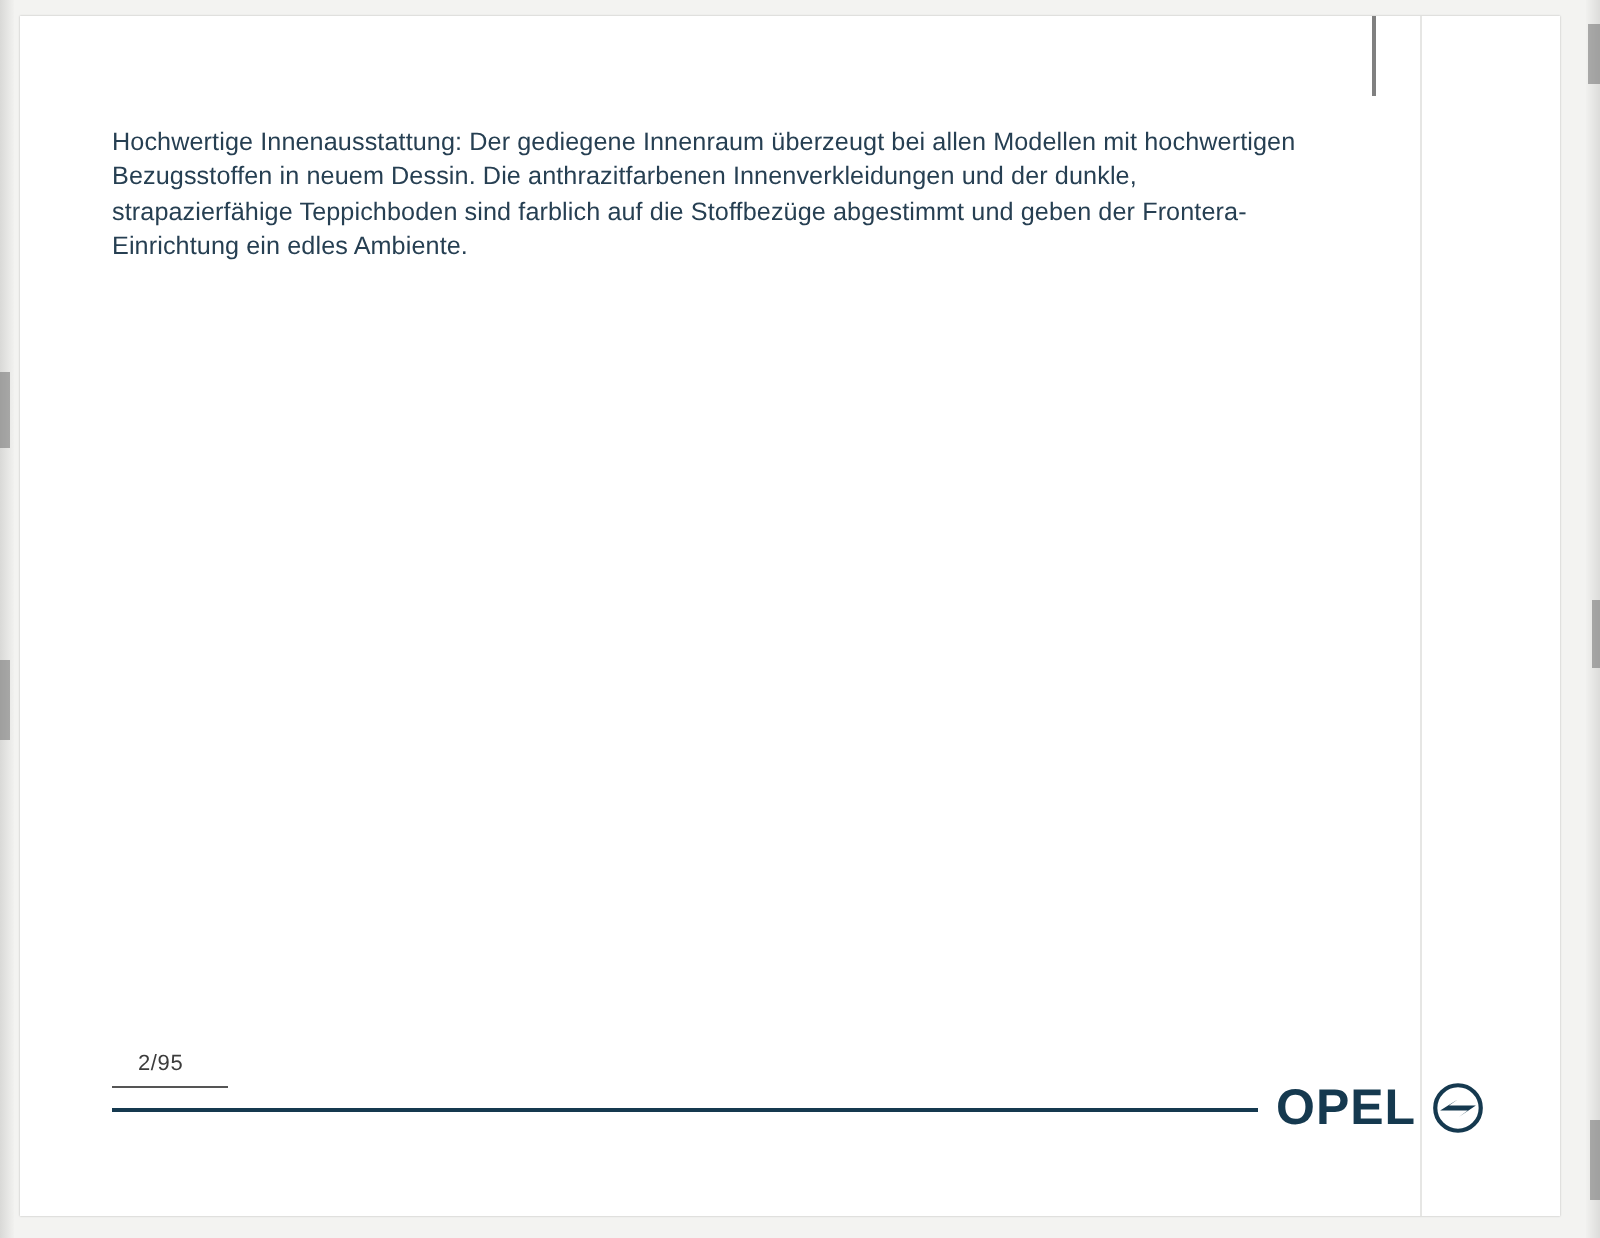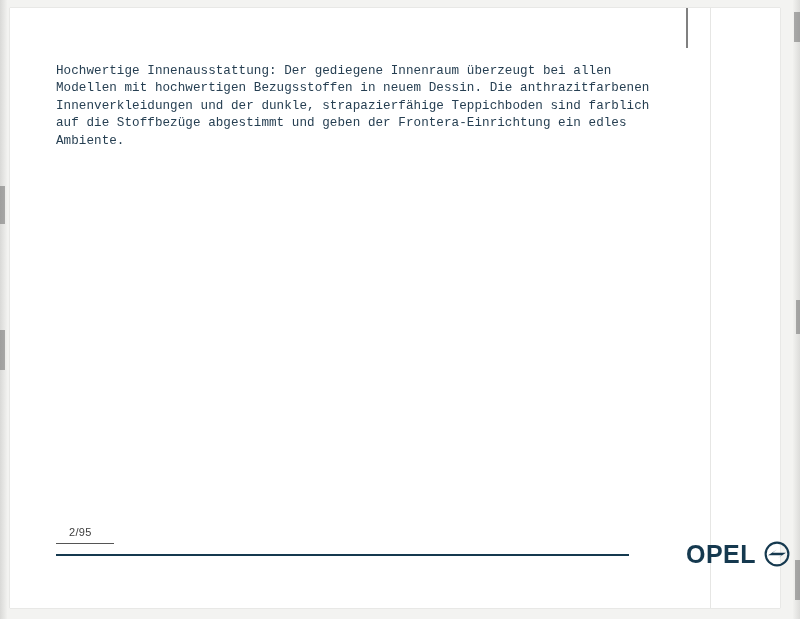--- a/index.html
+++ b/index.html
@@ -80,21 +80,20 @@
   .caption {
     position: absolute;
     left: 46px;
     top: 42px;
     width: 600px;
     color: #263f52;
     font-size: 12.6px;
     line-height: 17.6px;
     letter-spacing: .05px;
     text-align: left;
-    font-family: Liberation Mono, monospace;
   }
 
   
   .footer-code {
     position: absolute;
     left: 46px;
     top: 518px;
     font-size: 11px;
     color: #3c3c3c;
     letter-spacing: .3px;
@@ -118,21 +117,20 @@
     background: #15394f;
   }
 
   .brand {
     position: absolute;
     left: 628px;
     top: 533px;
     display: flex;
     align-items: center;
     gap: 8px;
-    margin-left: 48px;
   }
   .brand-word {
     font-family: "Liberation Sans", sans-serif;
     font-weight: bold;
     font-size: 25px;
     letter-spacing: .5px;
     color: #15394f;
     line-height: 1;
   }
   .brand-mark {

